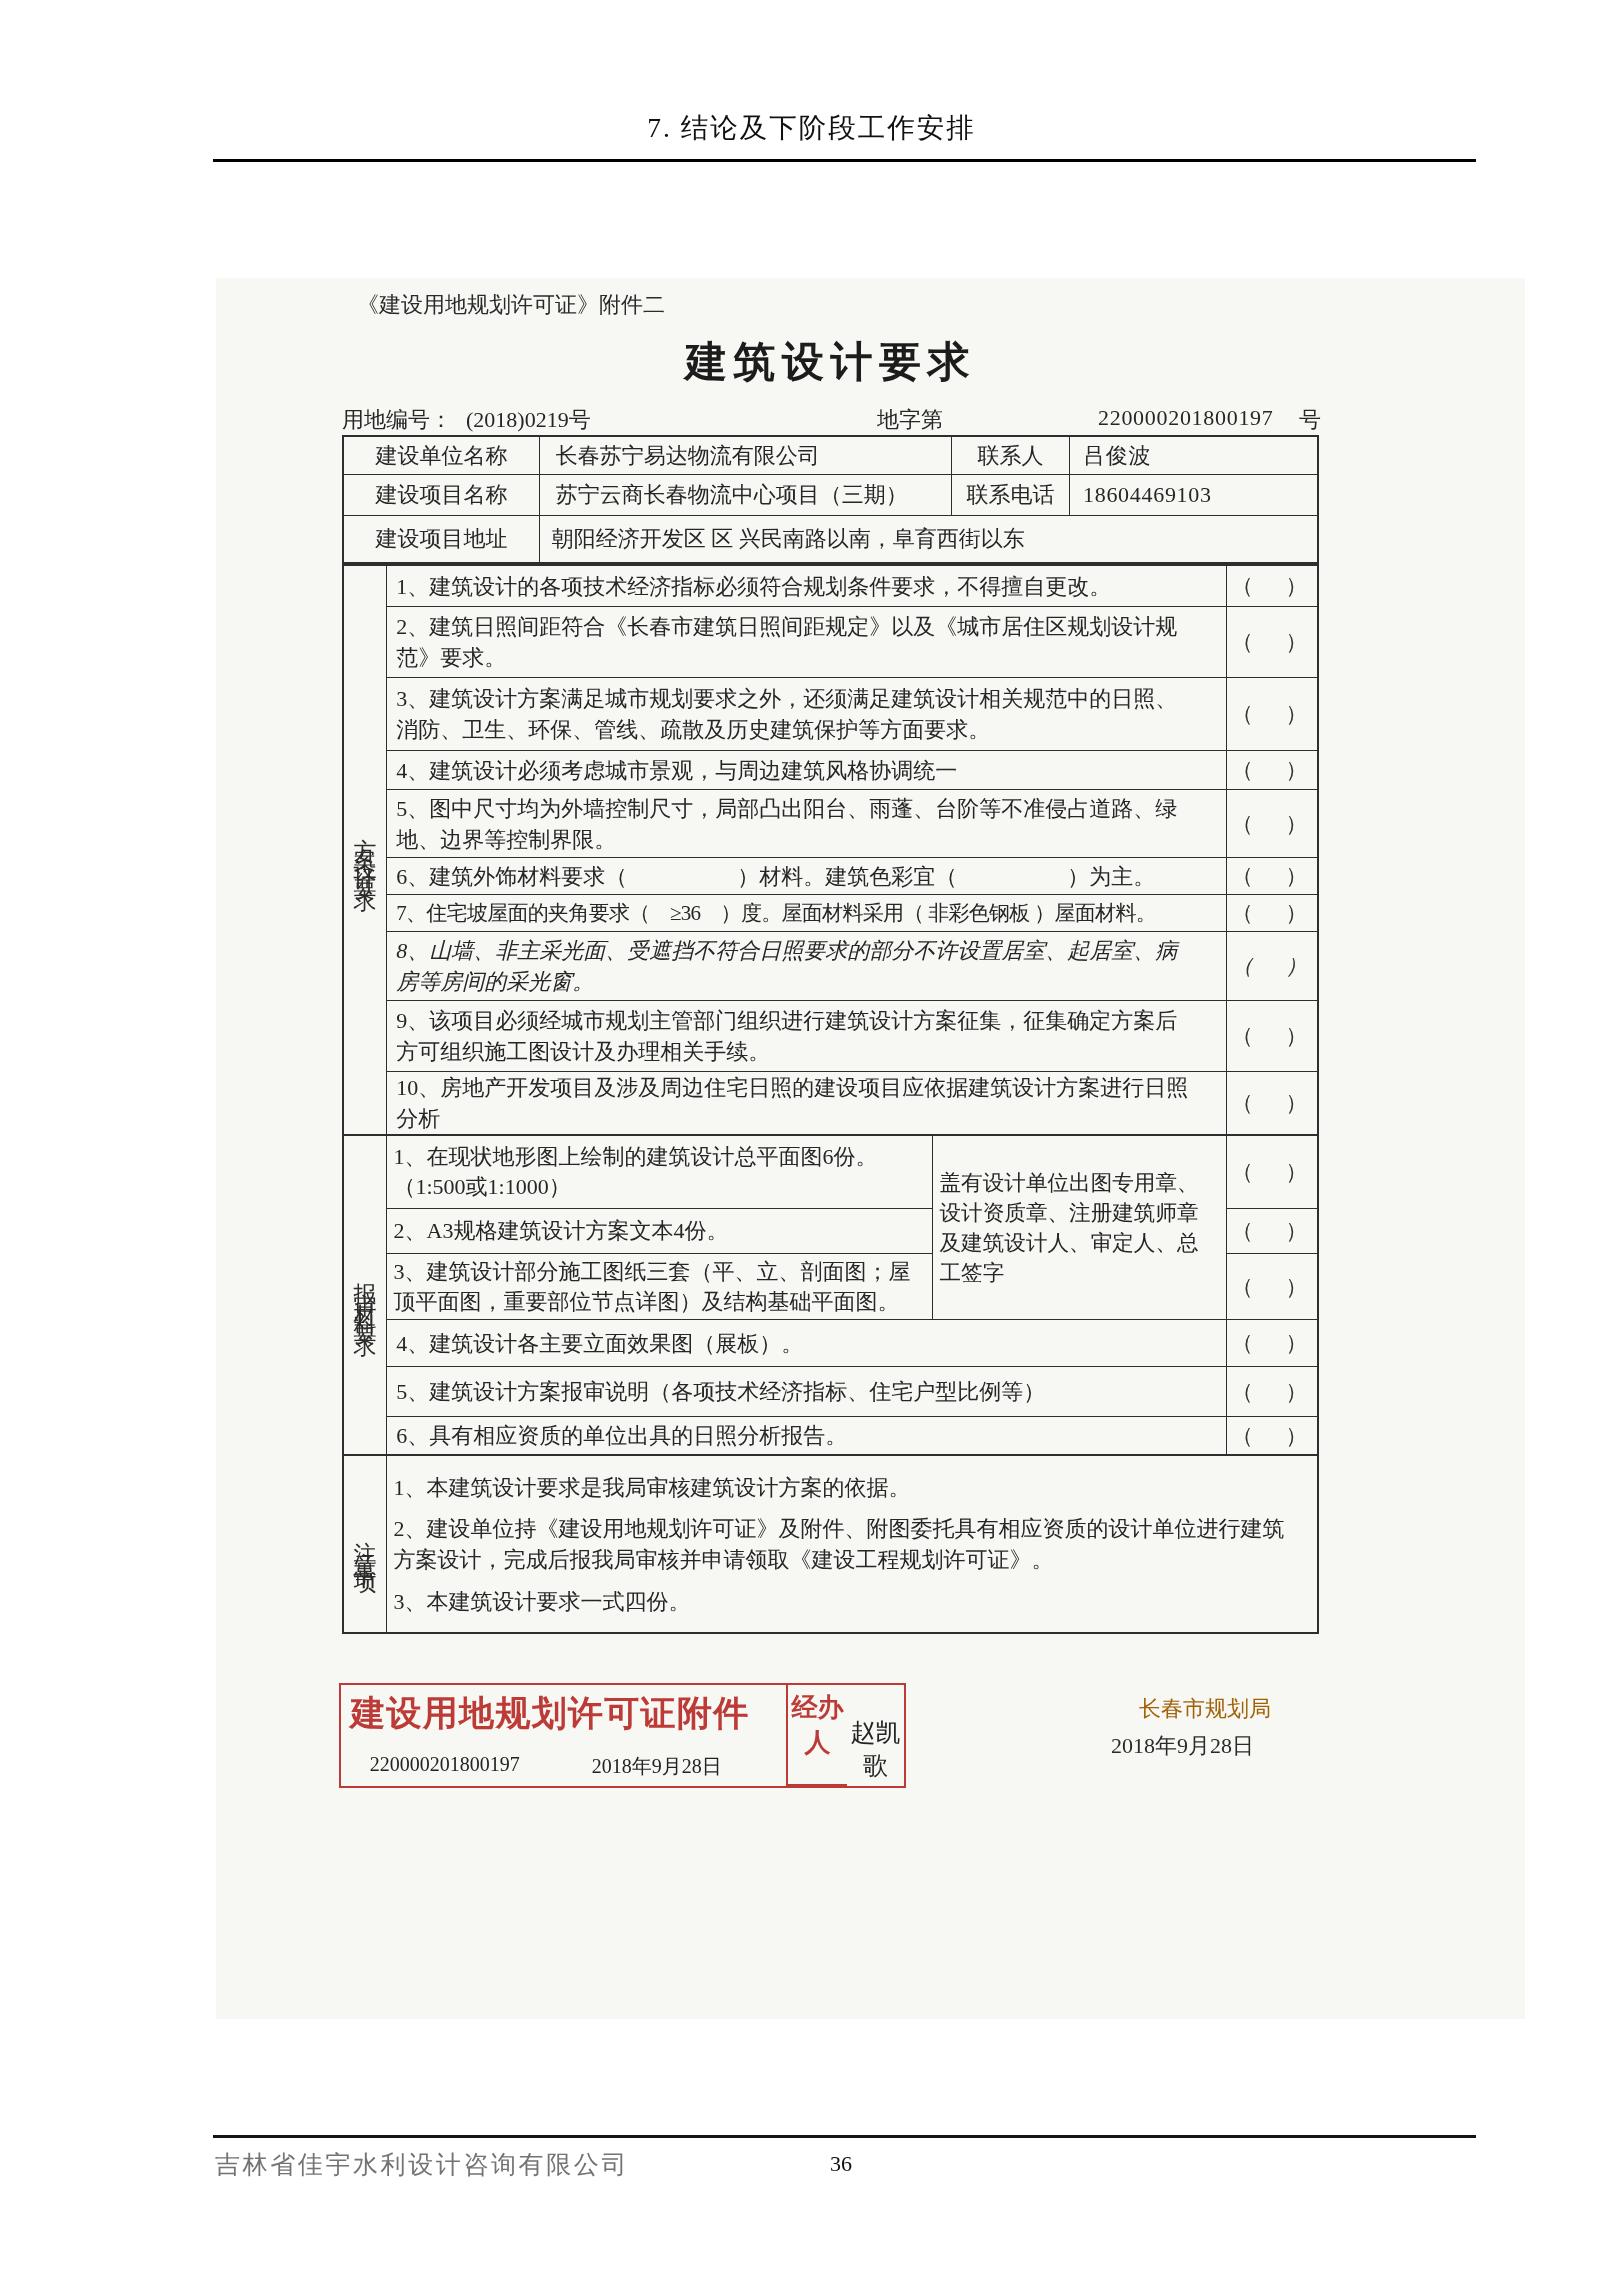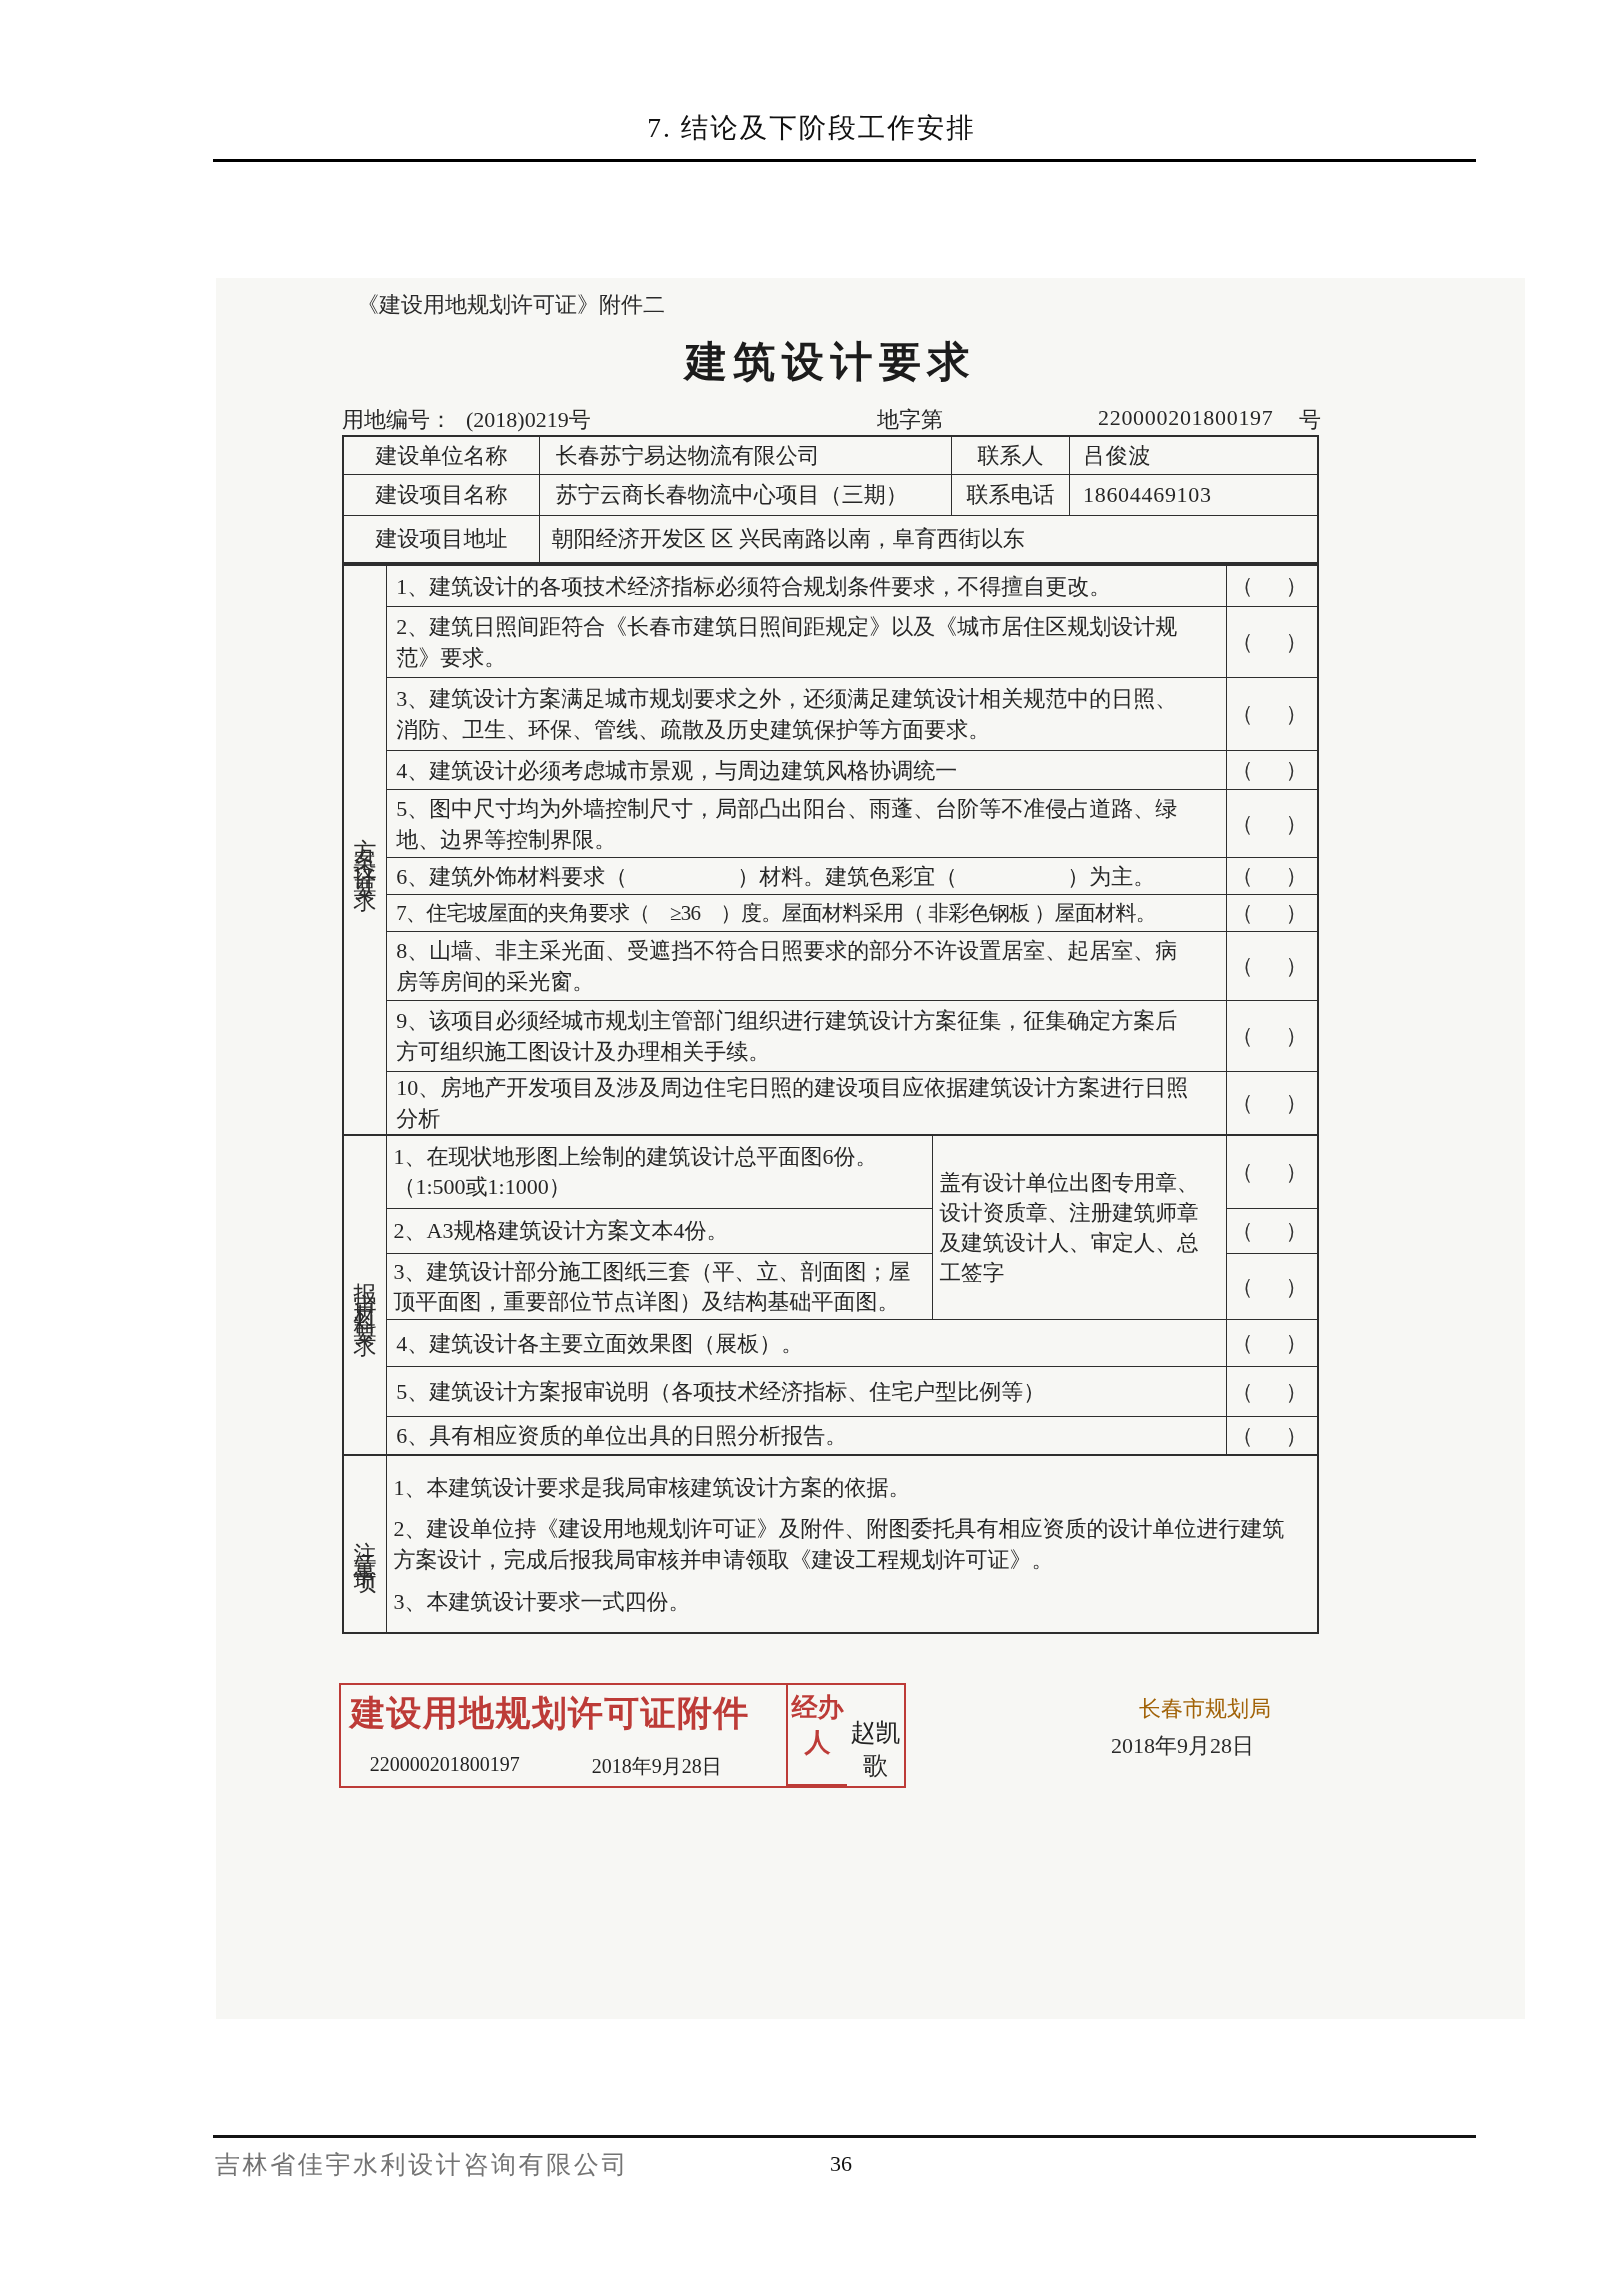--- a/index.html
+++ b/index.html
@@ -82,21 +82,21 @@
     padding:0 6.5px 0 9.2px;font-size:22px;line-height:31px;white-space:pre;color:var(--ink);
   }
   .t.condensed{font-size:21px;letter-spacing:-0.7px;}
   .cb{
     width:91px;border-left:1.3px solid var(--line);
     display:flex;align-items:center;justify-content:center;font-size:22px;color:#333;
   }
   .cb span{letter-spacing:5.2px;white-space:nowrap;}
 
   .a1{height:41px;} .a2{height:71px;} .a3{height:73px;} .a4{height:39px;}
-  .a5{height:68px;} .a6{height:37px;} .a7{height:37px;} .a8{height:69px;}
+  .a5{height:68px;} .a6{height:37px;} .a7{height:37px;} .a8{height:69px;font-style:italic;}
   .a9{height:71px;} .a10{height:62px;justify-content:center;}
 
   
   .bgroup{display:flex;border-bottom:1.3px solid var(--line);}
   .bleft{width:545px;display:flex;flex-direction:column;}
   .bl{
     display:flex;align-items:center;border-bottom:1.3px solid var(--line);
     padding:0 2.6px 0 6.5px;font-size:22px;line-height:30px;white-space:pre;
   }
   .bleft .bl:last-child{border-bottom:none;}

